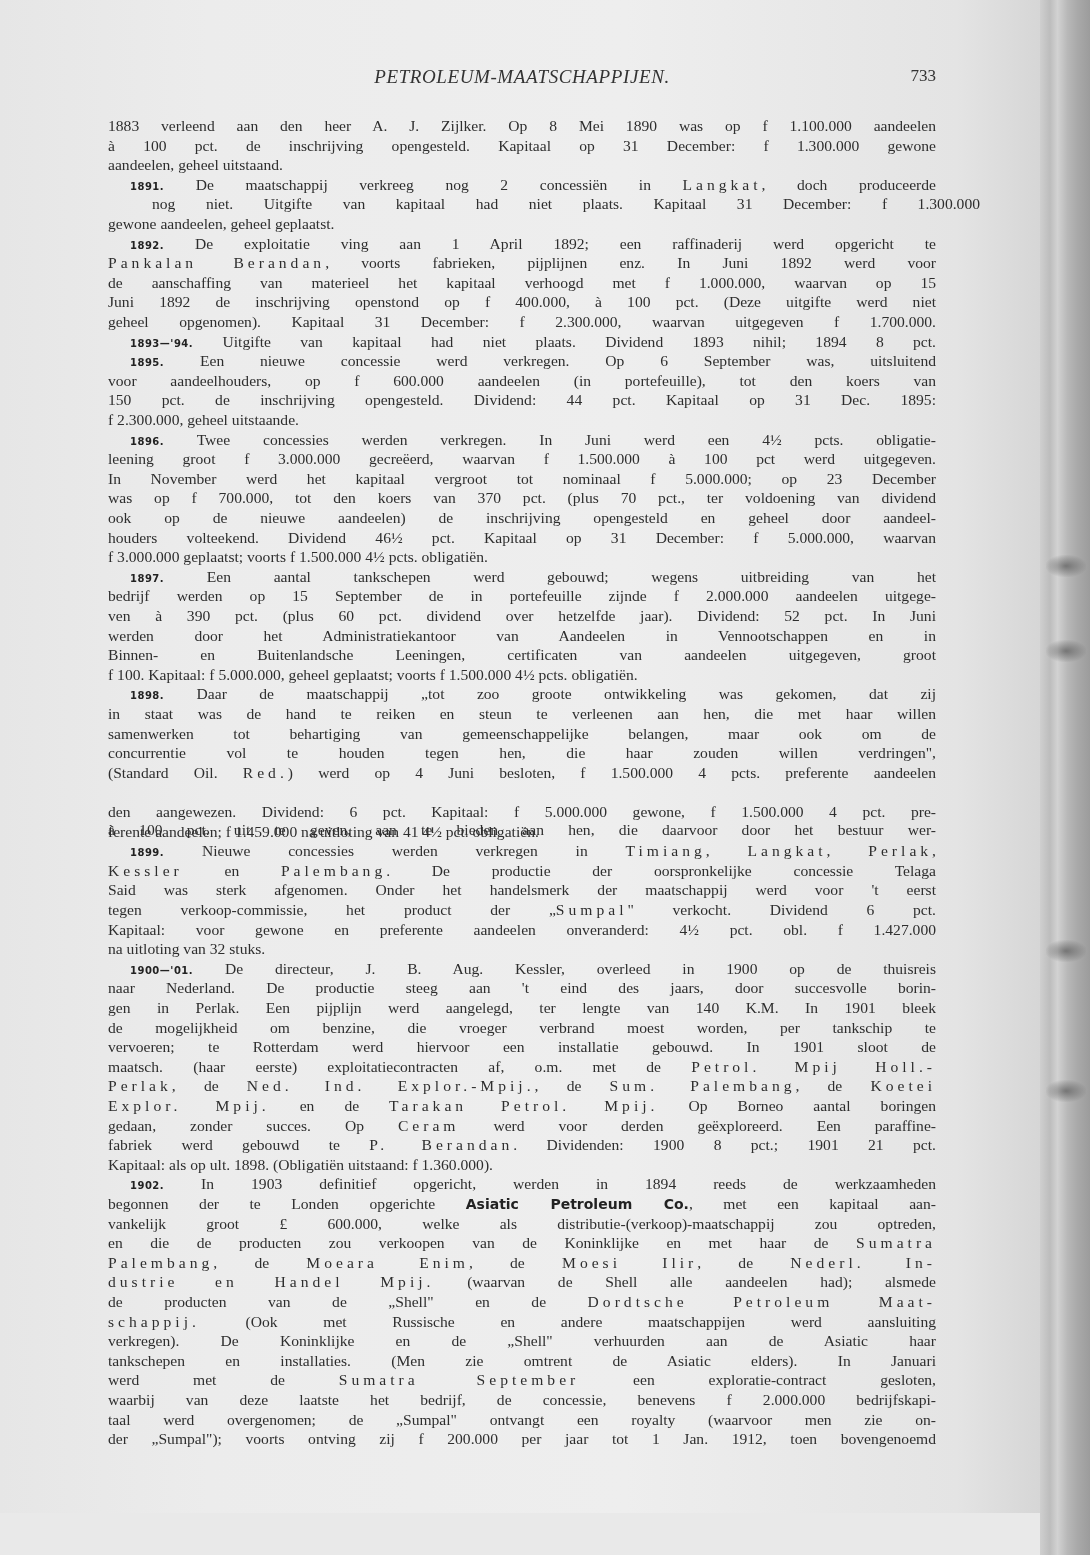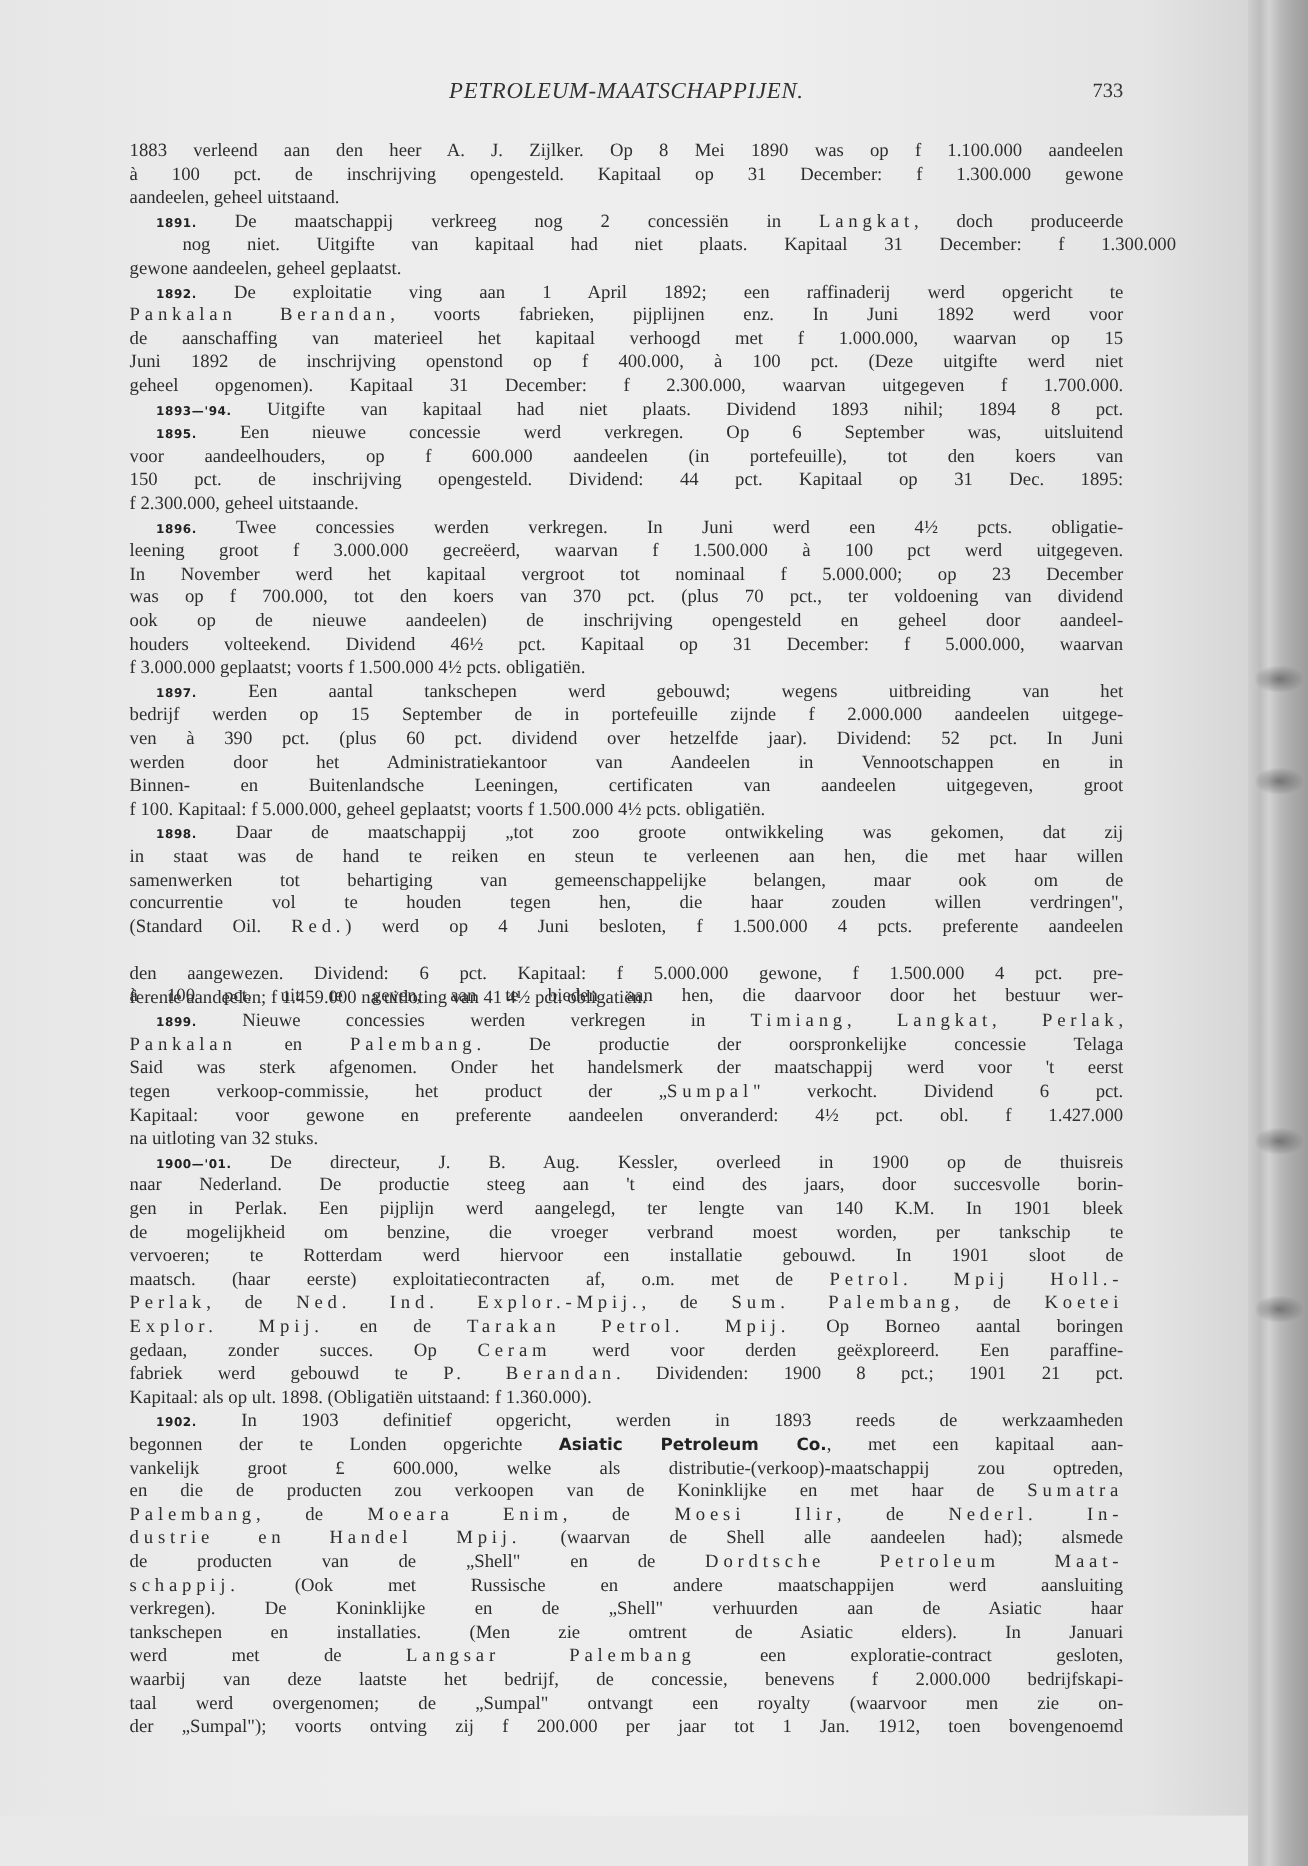--- a/index.html
+++ b/index.html
@@ -89,47 +89,47 @@
       <div class="line last" style="top: 548.8px;"><span>f 100. Kapitaal: f 5.000.000, geheel geplaatst; voorts f 1.500.000 4½ pcts. obligatiën.</span></div>
       <div class="line indent" style="top: 568.4px;"><span class="year">1898.</span><span> Daar de maatschappij „tot zoo groote ontwikkeling was gekomen, dat zij</span></div>
       <div class="line" style="top: 588px;"><span>in staat was de hand te reiken en steun te verleenen aan hen, die met haar willen</span></div>
       <div class="line" style="top: 607.6px;"><span>samenwerken tot behartiging van gemeenschappelijke belangen, maar ook om de</span></div>
       <div class="line" style="top: 627.2px;"><span>concurrentie vol te houden tegen hen, die haar zouden willen verdringen",</span></div>
       <div class="line" style="top: 646.8px;"><span>(Standard Oil. </span><span class="spaced">Red.</span><span>) werd op 4 Juni besloten, f 1.500.000 4 pcts. preferente aandeelen</span></div>
       <div class="line" style="top: 666.4px; margin-top: 38px;"><span>à 100 pct. uit te geven, aan te bieden aan hen, die daarvoor door het bestuur wer-</span></div>
       <div class="line" style="top: 686px;"><span>den aangewezen. Dividend: 6 pct. Kapitaal: f 5.000.000 gewone, f 1.500.000 4 pct. pre-</span></div>
       <div class="line last" style="top: 705.6px;"><span>ferente aandeelen; f 1.459.000 na uitloting van 41 4½ pct. obligatiën.</span></div>
       <div class="line indent" style="top: 725.2px;"><span class="year">1899.</span><span> Nieuwe concessies werden verkregen in </span><span class="spaced">Timiang</span><span>, </span><span class="spaced">Langkat</span><span>, </span><span class="spaced">Perlak</span><span>,</span></div>
-      <div class="line" style="top: 744.8px;"><span class="spaced">Pankalan</span><span> en </span><span class="spaced">Palembang</span><span>. De productie der oorspronkelijke concessie Telaga</span></div>
+      <div class="line" style="top: 744.8px;"><span class="spaced">Kessler</span><span> en </span><span class="spaced">Palembang</span><span>. De productie der oorspronkelijke concessie Telaga</span></div>
       <div class="line" style="top: 764.4px;"><span>Said was sterk afgenomen. Onder het handelsmerk der maatschappij werd voor 't eerst</span></div>
       <div class="line" style="top: 784px;"><span>tegen verkoop-commissie, het product der „</span><span class="spaced">Sumpal</span><span>" verkocht. Dividend 6 pct.</span></div>
       <div class="line" style="top: 803.6px;"><span>Kapitaal: voor gewone en preferente aandeelen onveranderd: 4½ pct. obl. f 1.427.000</span></div>
       <div class="line last" style="top: 823.2px;"><span>na uitloting van 32 stuks.</span></div>
       <div class="line indent" style="top: 842.8px;"><span class="year">1900—'01.</span><span> De directeur, J. B. Aug. Kessler, overleed in 1900 op de thuisreis</span></div>
       <div class="line" style="top: 862.4px;"><span>naar Nederland. De productie steeg aan 't eind des jaars, door succesvolle borin-</span></div>
       <div class="line" style="top: 882px;"><span>gen in Perlak. Een pijplijn werd aangelegd, ter lengte van 140 K.M. In 1901 bleek</span></div>
       <div class="line" style="top: 901.6px;"><span>de mogelijkheid om benzine, die vroeger verbrand moest worden, per tankschip te</span></div>
       <div class="line" style="top: 921.2px;"><span>vervoeren; te Rotterdam werd hiervoor een installatie gebouwd. In 1901 sloot de</span></div>
       <div class="line" style="top: 940.8px;"><span>maatsch. (haar eerste) exploitatiecontracten af, o.m. met de </span><span class="spaced">Petrol. Mpij Holl.-</span></div>
       <div class="line" style="top: 960.4px;"><span class="spaced">Perlak</span><span>, de </span><span class="spaced">Ned. Ind. Explor.-Mpij.</span><span>, de </span><span class="spaced">Sum. Palembang</span><span>, de </span><span class="spaced">Koetei</span></div>
       <div class="line" style="top: 980px;"><span class="spaced">Explor. Mpij.</span><span> en de </span><span class="spaced">Tarakan Petrol. Mpij.</span><span> Op Borneo aantal boringen</span></div>
       <div class="line" style="top: 999.6px;"><span>gedaan, zonder succes. Op </span><span class="spaced">Ceram</span><span> werd voor derden geëxploreerd. Een paraffine-</span></div>
       <div class="line" style="top: 1019.2px;"><span>fabriek werd gebouwd te </span><span class="spaced">P. Berandan</span><span>. Dividenden: 1900 8 pct.; 1901 21 pct.</span></div>
       <div class="line last" style="top: 1038.8px;"><span>Kapitaal: als op ult. 1898. (Obligatiën uitstaand: f 1.360.000).</span></div>
-      <div class="line indent" style="top: 1058.4px;"><span class="year">1902.</span><span> In 1903 definitief opgericht, werden in 1893 reeds de werkzaamheden</span></div>
+      <div class="line indent" style="top: 1058.4px;"><span class="year">1902.</span><span> In 1903 definitief opgericht, werden in 1894 reeds de werkzaamheden</span></div>
       <div class="line" style="top: 1078px;"><span>begonnen der te Londen opgerichte </span><span class="bold-sans">Asiatic Petroleum Co.</span><span>, met een kapitaal aan-</span></div>
       <div class="line" style="top: 1097.6px;"><span>vankelijk groot £ 600.000, welke als distributie-(verkoop)-maatschappij zou optreden,</span></div>
       <div class="line" style="top: 1117.2px;"><span>en die de producten zou verkoopen van de Koninklijke en met haar de </span><span class="spaced">Sumatra</span></div>
       <div class="line" style="top: 1136.8px;"><span class="spaced">Palembang</span><span>, de </span><span class="spaced">Moeara Enim</span><span>, de </span><span class="spaced">Moesi Ilir</span><span>, de </span><span class="spaced">Nederl. In-</span></div>
       <div class="line" style="top: 1156.4px;"><span class="spaced">dustrie en Handel Mpij.</span><span> (waarvan de Shell alle aandeelen had); alsmede</span></div>
       <div class="line" style="top: 1176px;"><span>de producten van de „Shell" en de </span><span class="spaced">Dordtsche Petroleum Maat-</span></div>
       <div class="line" style="top: 1195.6px;"><span class="spaced">schappij.</span><span> (Ook met Russische en andere maatschappijen werd aansluiting</span></div>
       <div class="line" style="top: 1215.2px;"><span>verkregen). De Koninklijke en de „Shell" verhuurden aan de Asiatic haar</span></div>
       <div class="line" style="top: 1234.8px;"><span>tankschepen en installaties. (Men zie omtrent de Asiatic elders). In Januari</span></div>
-      <div class="line" style="top: 1254.4px;"><span>werd met de </span><span class="spaced">Langsar Palembang</span><span> een exploratie-contract gesloten,</span></div>
+      <div class="line" style="top: 1254.4px;"><span>werd met de </span><span class="spaced">Sumatra September</span><span> een exploratie-contract gesloten,</span></div>
       <div class="line" style="top: 1274px;"><span>waarbij van deze laatste het bedrijf, de concessie, benevens f 2.000.000 bedrijfskapi-</span></div>
       <div class="line" style="top: 1293.6px;"><span>taal werd overgenomen; de „Sumpal" ontvangt een royalty (waarvoor men zie on-</span></div>
       <div class="line" style="top: 1313.2px;"><span>der „Sumpal"); voorts ontving zij f 200.000 per jaar tot 1 Jan. 1912, toen bovengenoemd</span></div>
     </div>
 </div>
 
 <div class="spine">
   <div class="mark" style="top:555px"></div>
   <div class="mark" style="top:640px"></div>
   <div class="mark" style="top:940px"></div>

